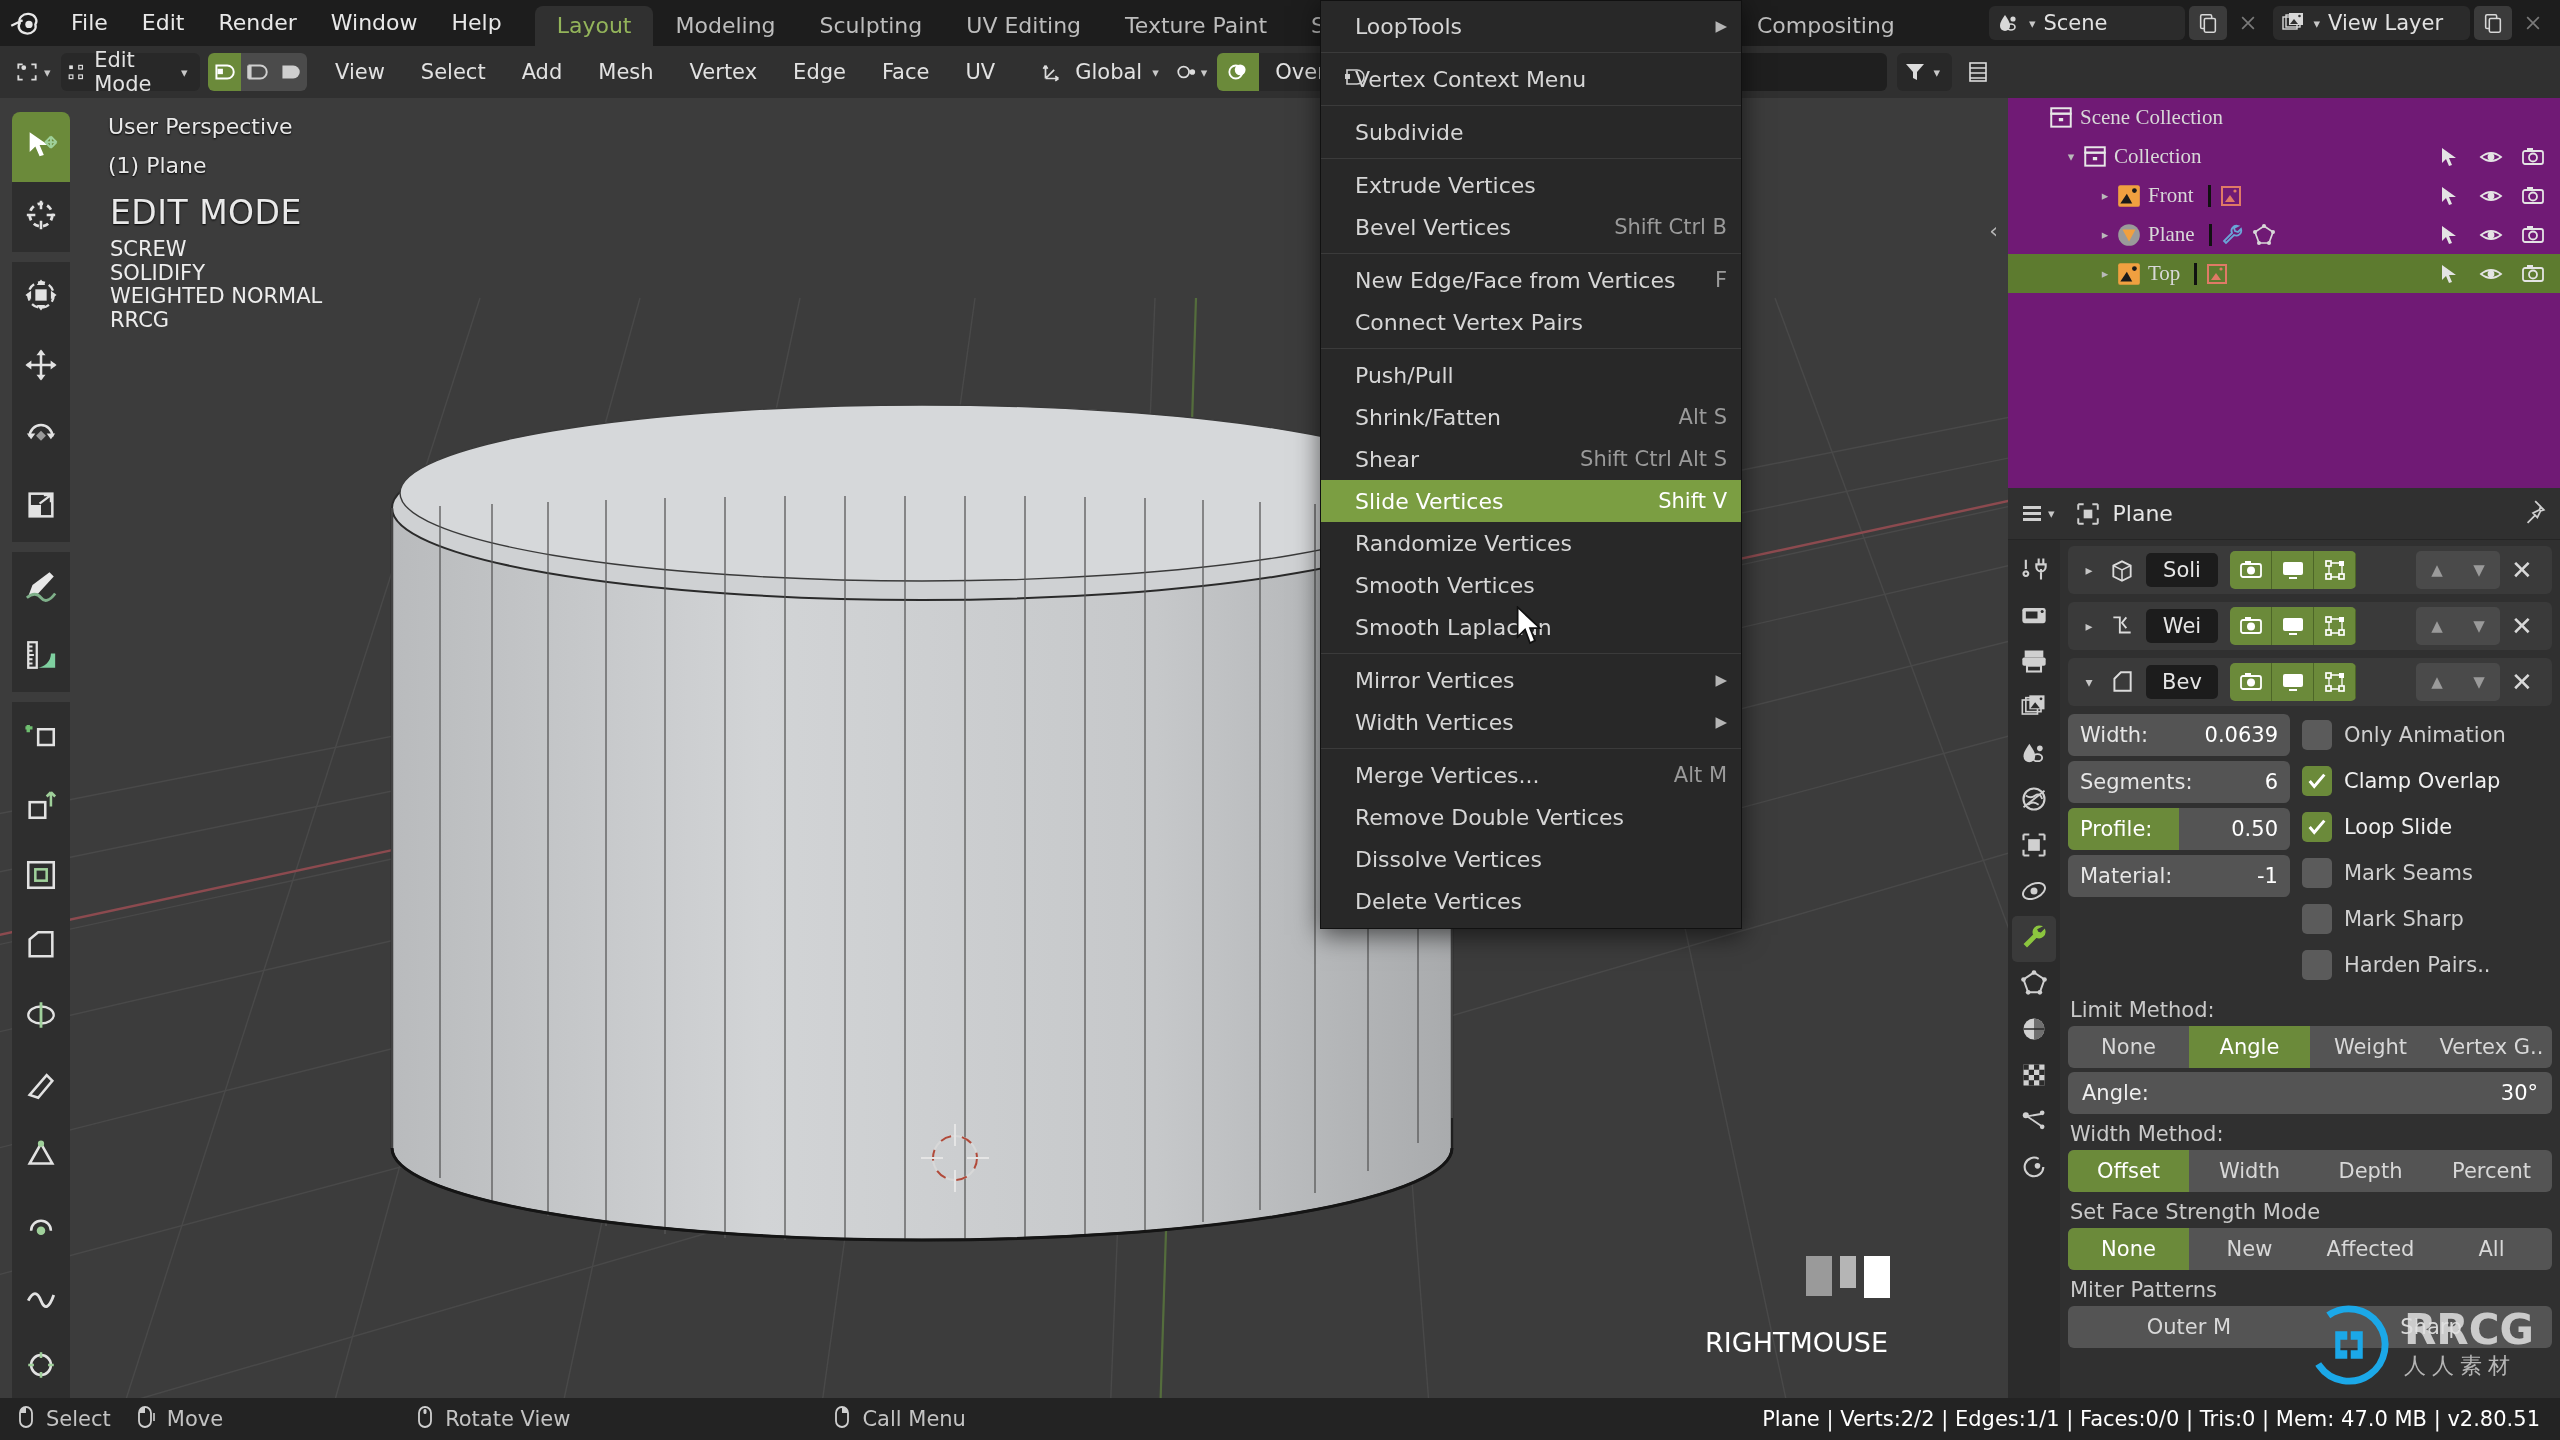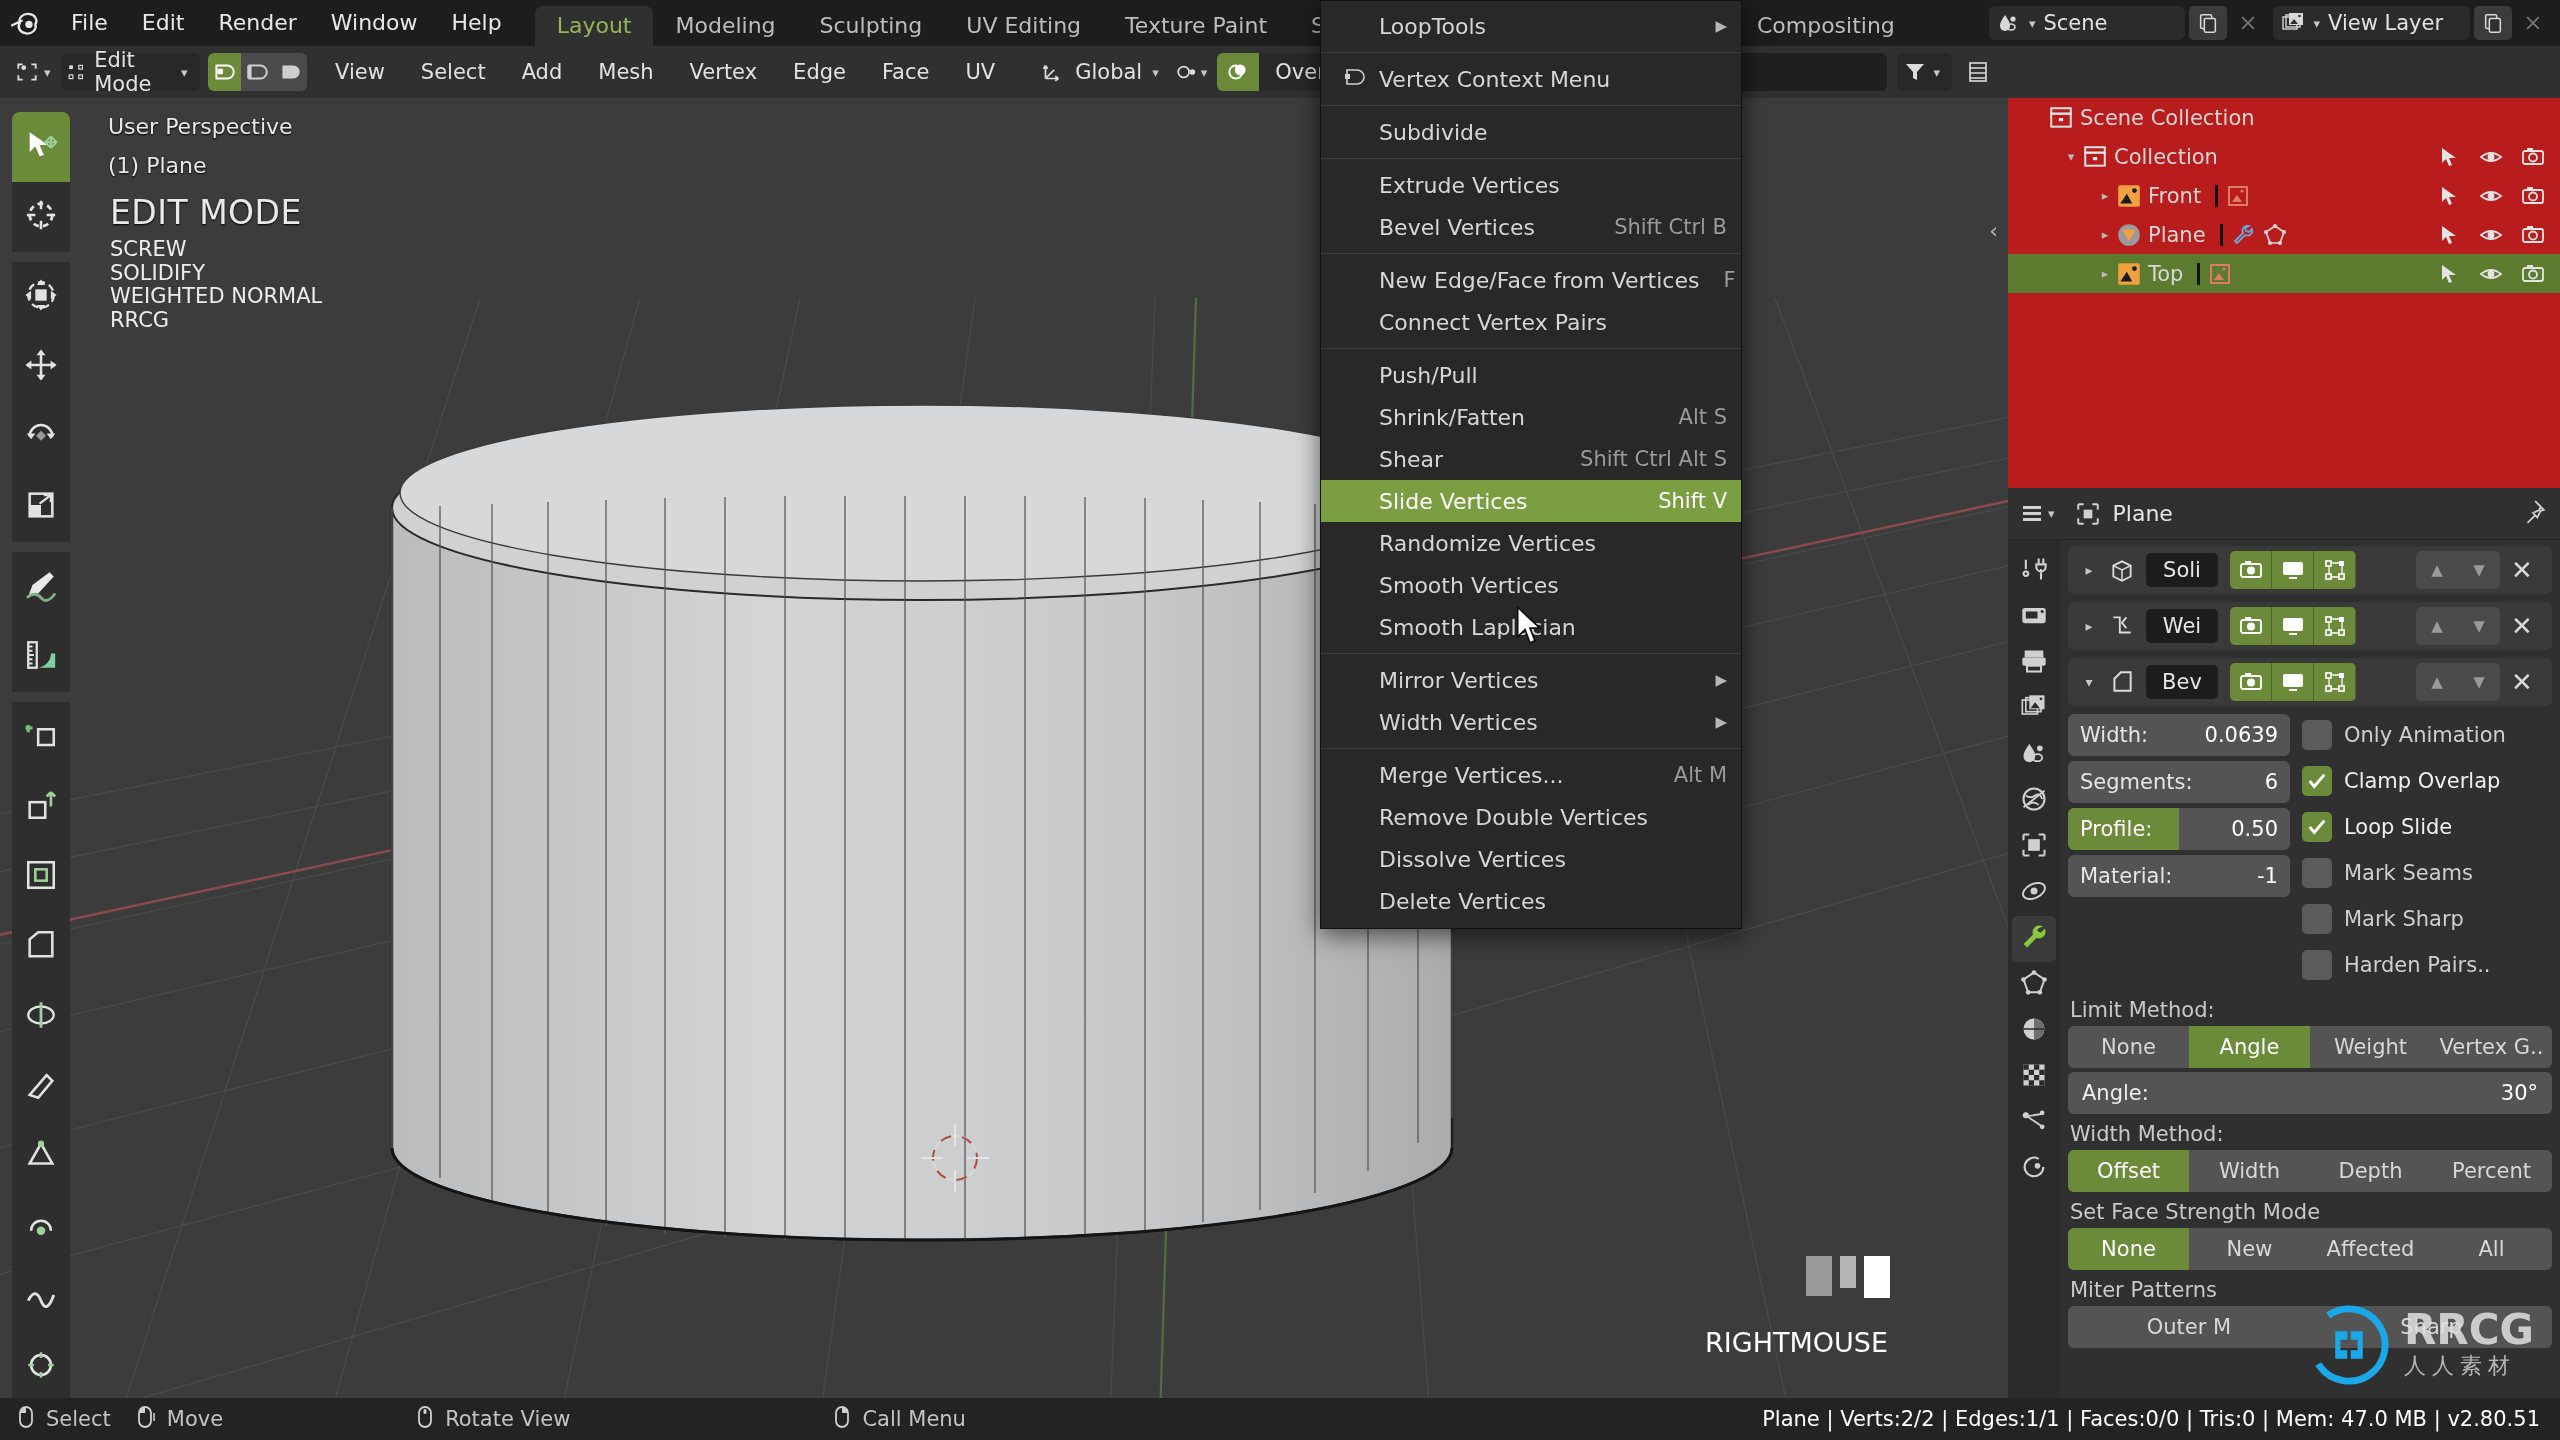--- a/index.html
+++ b/index.html
@@ -58,32 +58,32 @@
   .tool { width:58px; height:70px; background:#2e2e2e; display:flex; align-items:center; justify-content:center; }
   .tool.active { background:#6b8a3a; }
   .tool.sep { margin-top:10px; }
 
   
   .gizmo { position:absolute; right:520px; top:10px; width:120px; height:120px; }
 
   
   .ctxmenu { position:absolute; left:1320px; top:0px; width:422px; background:#282828;
      border:1px solid #111; box-shadow:0 6px 24px rgba(0,0,0,.6); padding:4px 0 6px 0; z-index:50; }
-  .mi { position:relative; height:42px; display:flex; align-items:center; padding:0 14px 0 58px; }
+  .mi { position:relative; height:42px; display:flex; align-items:center; padding:0 14px 0 34px; }
   .mi .lbl { color:#d6d6d6; font-size:22px; white-space:nowrap; }
   .mi .sc { margin-left:auto; color:#9a9a9a; font-size:21px; padding-left:24px;}
   .mi.hl { background:#7b9e42; }
   .mi.hl .lbl, .mi.hl .sc { color:#ffffff; }
   .mi .arrow { margin-left:auto; color:#b5b5b5; font-size:15px; }
   .msep { height:1px; background:#3b3b3b; margin:5px 0; }
   .mi .micon { position:absolute; left:20px; top:50%; transform:translateY(-50%); }
   .cursor { position:absolute; left:1515px; top:606px; z-index:60; }
 
   
-  .outliner { position:absolute; left:2008px; top:46px; width:552px; height:442px; background:#b91c1c; }
+  .outliner { position:absolute; left:2008px; top:46px; width:552px; height:442px; background:#701a75;font-family:Liberation Serif, serif; }
   .out-hdr { height:52px; background:#303030; display:flex; align-items:center; padding:0 8px; }
   .out-row { height:39px; display:flex; align-items:center; position:relative; color:#d8d8d8; font-size:21px; }
   .out-row.sel { background:#5d7b2f; }
   .out-row .tri { width:22px; text-align:center; font-size:13px; color:#b9b9b9; }
   .out-row .name { margin-left:6px; }
   .out-right { position:absolute; right:6px; display:flex; gap:0px; }
   .out-right > span { width:42px; display:flex; align-items:center; justify-content:center; }
 
   
   .props { position:absolute; left:2008px; top:488px; width:552px; height:930px; background:#303030; }

